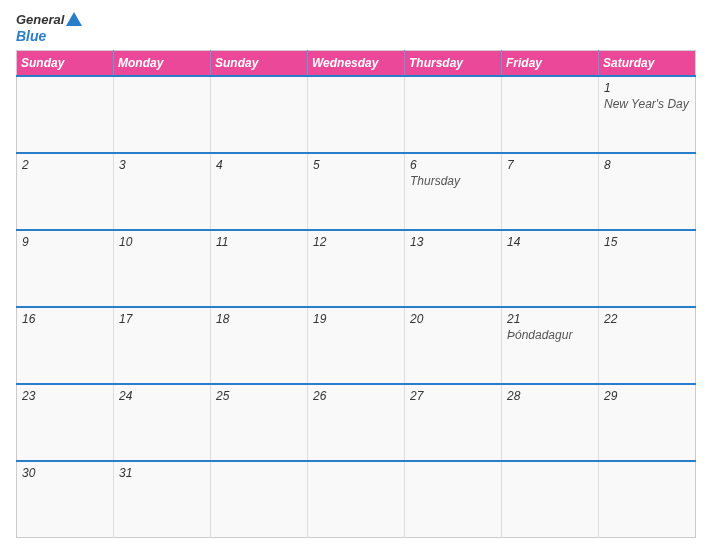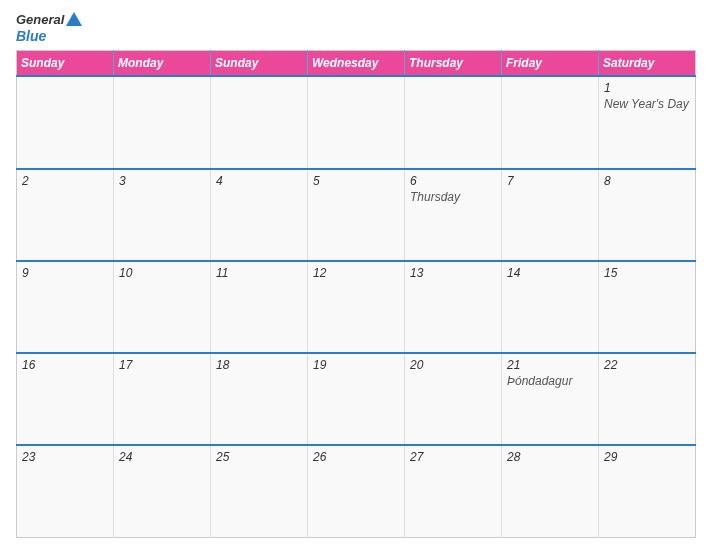--- a/index.html
+++ b/index.html
@@ -244,15 +244,28 @@
           <td>
             <span class="day-number">27</span>
           </td>
           <td>
             <span class="day-number">28</span>
           </td>
           <td>
             <span class="day-number">29</span>
           </td>
         </tr>
+        <tr>
+          <td>
+            <span class="day-number">30</span>
+          </td>
+          <td>
+            <span class="day-number">31</span>
+          </td>
+          <td class="empty-cell"></td>
+          <td class="empty-cell"></td>
+          <td class="empty-cell"></td>
+          <td class="empty-cell"></td>
+          <td class="empty-cell"></td>
+        </tr>
       </tbody>
   </table>
 </div>
 
 </body></html>

